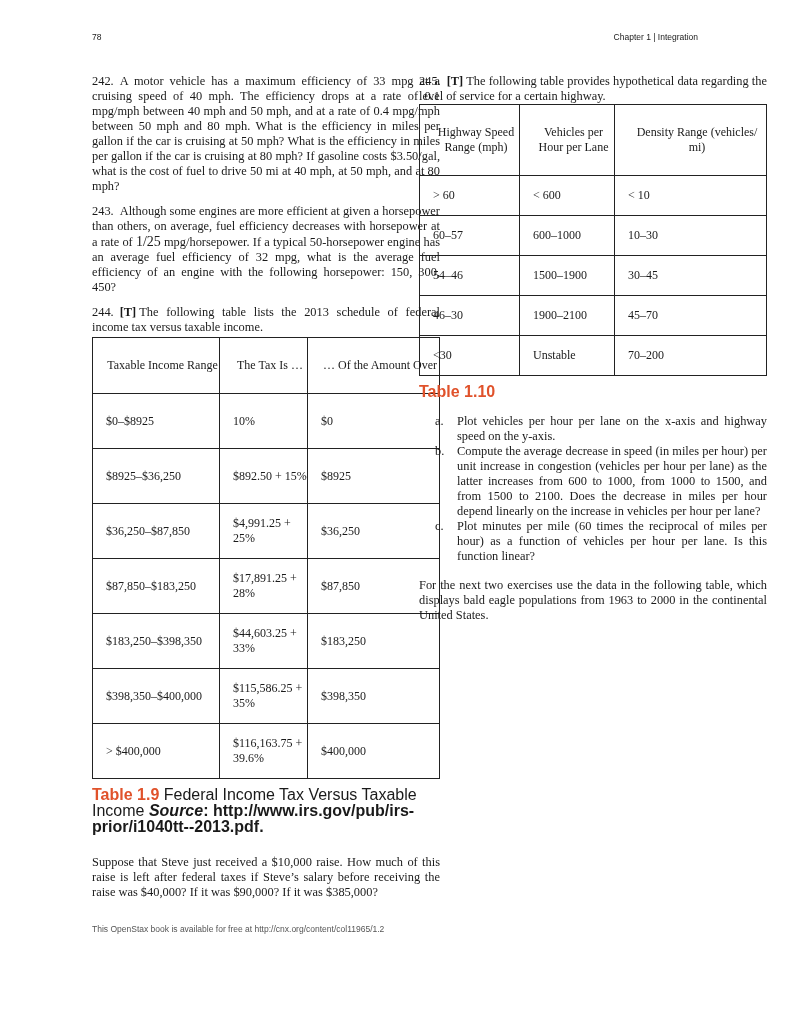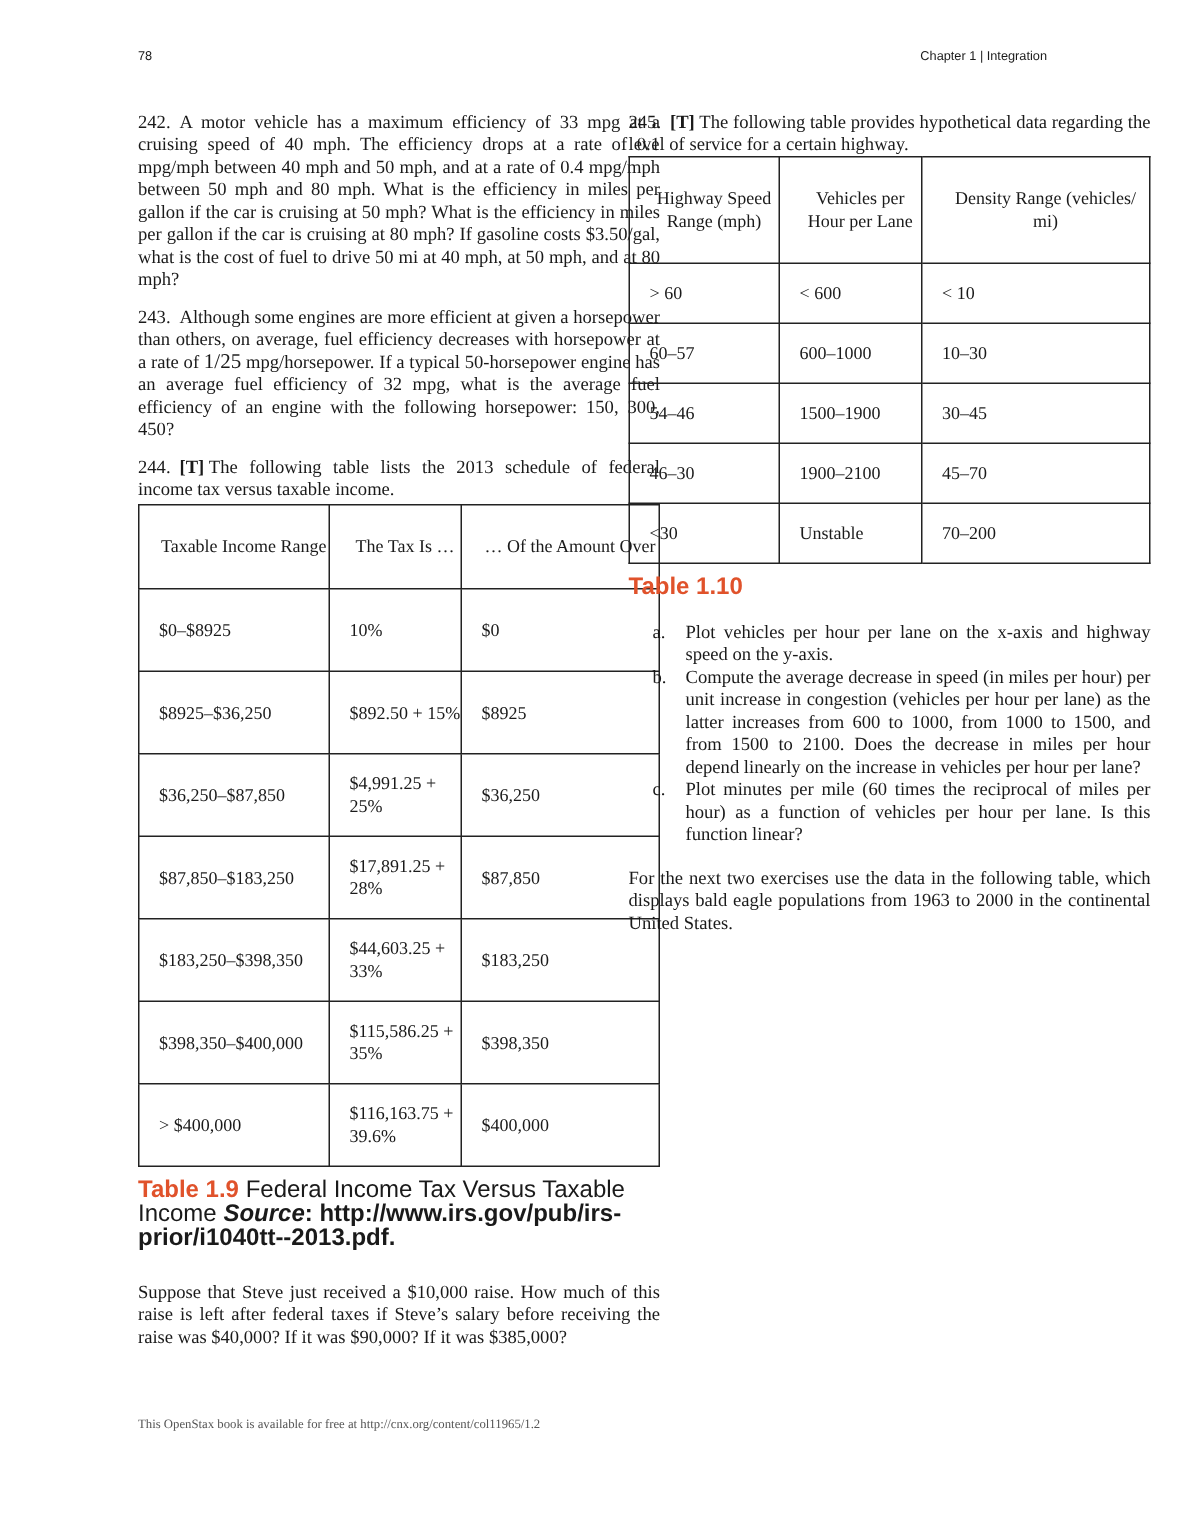--- a/index.html
+++ b/index.html
@@ -21,21 +21,21 @@
   .tax td { height: 54px; }
   .hw th { height: 70px; }
   .hw td { height: 39px; }
   .caption { font-family: Liberation Sans, sans-serif; font-size: 16px; line-height: 16px; margin-top: 8px; }
   .caption .lbl { color: #e0522b; font-weight: bold; }
   .caption .src { font-weight: bold; }
   .caption .src i { font-style: italic; }
   ol { margin: 14px 0 0 0; padding-left: 38px; list-style: none; }
   ol li { position: relative; text-align: justify; }
   ol li .mark { position: absolute; left: -22px; }
-  .footer { position: absolute; top: 924px; left: 92px; font-family: Liberation Serif, serif; font-size: 8.5px; color: #555; margin-top: 20px; }
+  .footer { position: absolute; top: 924px; left: 92px; font-family: Liberation Sans, sans-serif; font-size: 8.5px; color: #555; }
   .frac { font-size: 14px; }
 </style>
 </head>
 <body>
 
 <div class="header">
   <span class="pnum">78</span>
   <span class="chap">Chapter 1 | Integration</span>
 </div>
 

